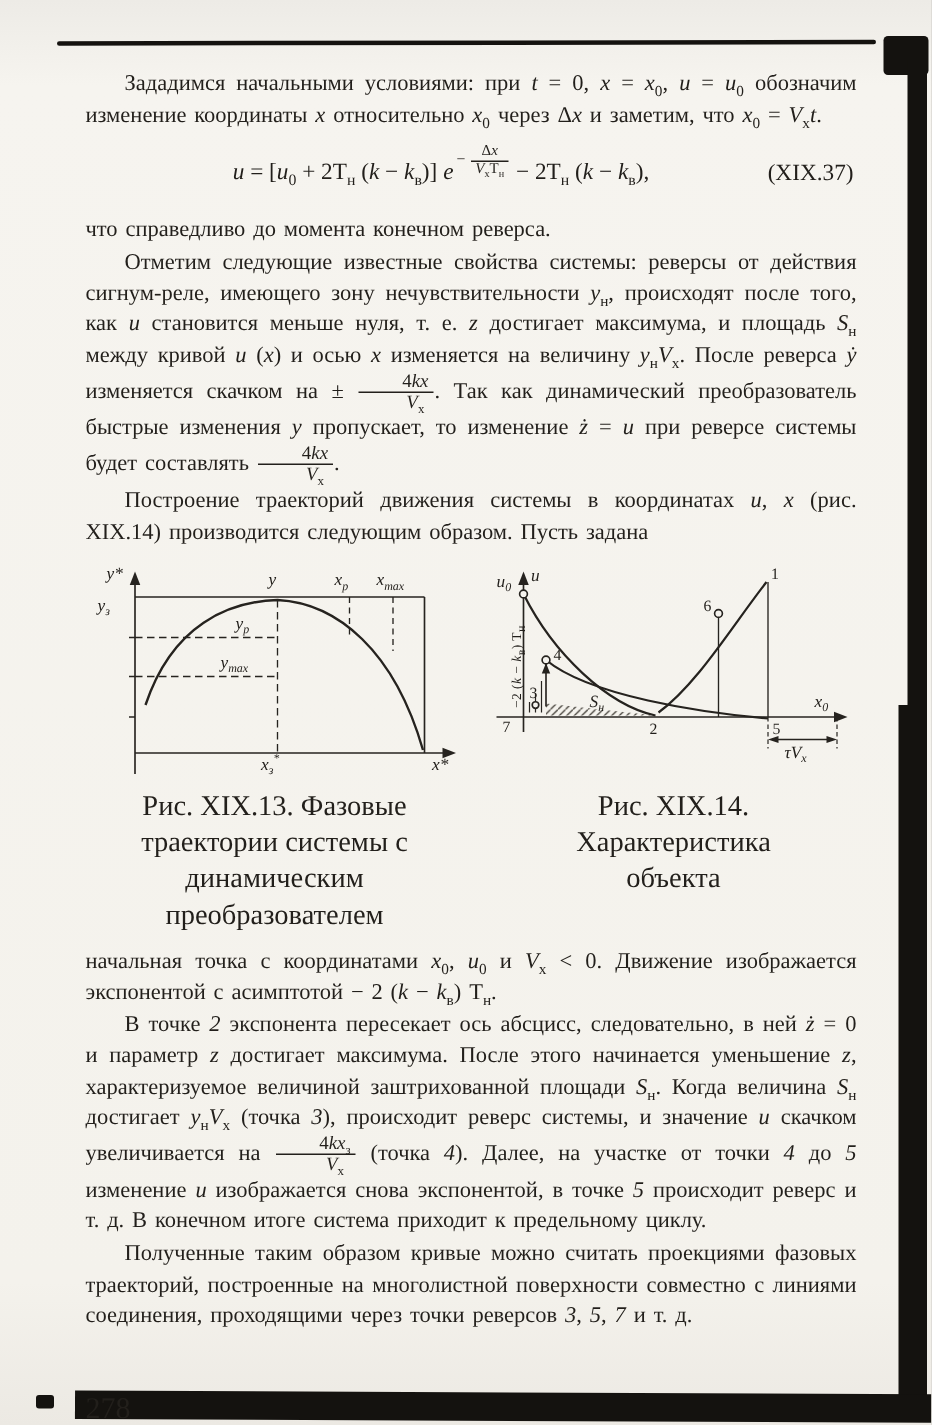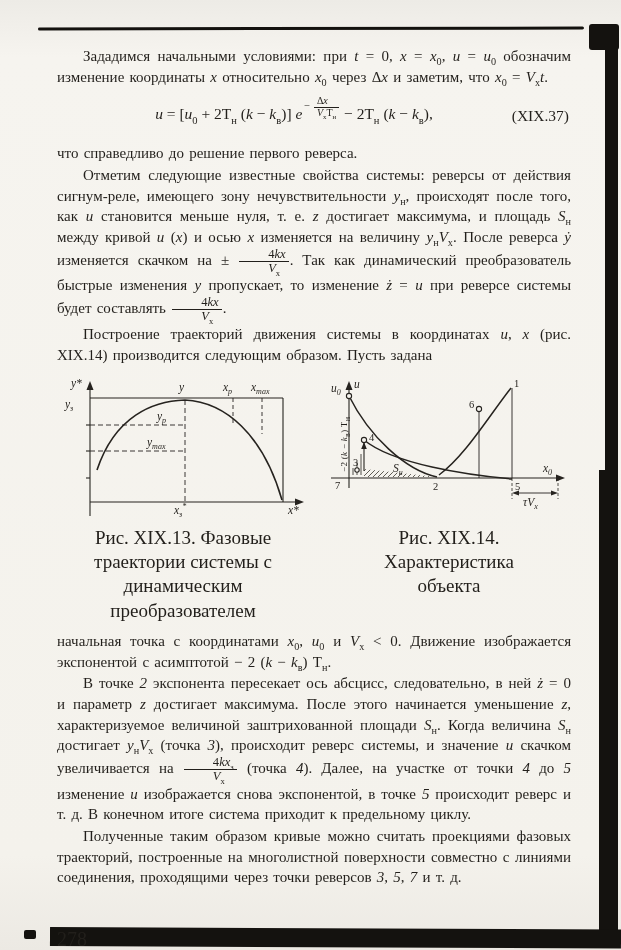--- a/index.html
+++ b/index.html
@@ -16,21 +16,21 @@
   .edge-right-wide{right:3px;top:470px;width:19px;height:462px;}
   .edge-bottom{left:50px;top:927px;width:571px;height:19px;transform:rotate(0.25deg);transform-origin:left center;}
   .edge-speck{left:24px;top:930px;width:12px;height:9px;border-radius:2px;}
 
   .content{position:absolute;left:57px;top:46px;width:514px;}
   .para{margin:0 0 1px;font-size:15px;line-height:1.38;text-align:justify;word-spacing:1.5px;}
   .indent{text-indent:26px;}
   sub{font-size:0.68em;line-height:0;}
   sup{font-size:0.68em;line-height:0;}
 
-  .frac{display:inline-block;vertical-align:middle;text-align:left;font-size:0.84em;line-height:1.05;padding:0 1px;}
+  .frac{display:inline-block;vertical-align:middle;text-align:center;font-size:0.84em;line-height:1.05;padding:0 1px;}
   .frac .num{display:block;border-bottom:1px solid #221f1b;padding:0 3px;}
   .frac .den{display:block;padding:0 3px;}
 
   .eq-row{position:relative;text-align:center;margin:9px 0 7px;font-size:15.5px;min-height:40px;}
   .eq-body{display:inline-block;padding-right:40px;}
   .eq-tag{position:absolute;right:2px;top:50%;transform:translateY(-50%);}
   .esup{display:inline-block;vertical-align:10px;font-size:10.5px;margin-left:2px;}
   .esup .frac{font-size:10px;}
 
   .figures{display:flex;justify-content:space-between;align-items:flex-start;margin:12px 0 8px;}
@@ -65,21 +65,21 @@
 
   <div class="content">
 
     <p class="para indent">Зададимся начальными условиями: при <i>t</i> = 0, <i>x</i> = <i>x</i><sub>0</sub>, <i>u</i> = <i>u</i><sub>0</sub> обозначим изменение координаты <i>x</i> относительно <i>x</i><sub>0</sub> через Δ<i>x</i> и заметим, что <i>x</i><sub>0</sub> = <i>V</i><sub>x</sub><i>t</i>.</p>
 
     <div class="eq-row">
       <span class="eq-body"><i>u</i> = [<i>u</i><sub>0</sub> + 2T<sub>н</sub> (<i>k</i> − <i>k</i><sub>в</sub>)] <i>e</i><span class="esup">− <span class="frac"><span class="num">Δ<i>x</i></span><span class="den"><i>V</i><sub>x</sub>T<sub>н</sub></span></span></span> − 2T<sub>н</sub> (<i>k</i> − <i>k</i><sub>в</sub>),</span>
       <span class="eq-tag">(XIX.37)</span>
     </div>
 
-    <p class="para">что справедливо до решение первого реверса.</p>
+    <p class="para">что справедливо до момента конечном реверса.</p>
     <p class="para indent">Отметим следующие известные свойства системы: реверсы от действия сигнум-реле, имеющего зону нечувствительности <i>y</i><sub>н</sub>, происходят после того, как <i>u</i> становится меньше нуля, т. е. <i>z</i> достигает максимума, и площадь <i>S</i><sub>н</sub> между кривой <i>u</i> (<i>x</i>) и осью <i>x</i> изменяется на величину <i>y</i><sub>н</sub><i>V</i><sub>x</sub>. После реверса <i>ẏ</i> изменяется скачком на ± <span class="frac"><span class="num">4<i>kx</i></span><span class="den"><i>V</i><sub>x</sub></span></span>. Так как динамический преобразователь быстрые изменения <i>y</i> пропускает, то изменение <i>ż</i> = <i>u</i> при реверсе системы будет составлять <span class="frac"><span class="num">4<i>kx</i></span><span class="den"><i>V</i><sub>x</sub></span></span>.</p>
     <p class="para indent">Построение траекторий движения системы в координатах <i>u</i>, <i>x</i> (рис. XIX.14) производится следующим образом. Пусть задана</p>
 
     <div class="figures">
 
       <figure class="figure">
         <div class="fig-canvas">
           <svg width="252" height="142" viewBox="0 0 252 142">
             <g stroke="#26231f" stroke-width="1.1" fill="none">
               <line x1="33" y1="138" x2="33" y2="8"></line>

